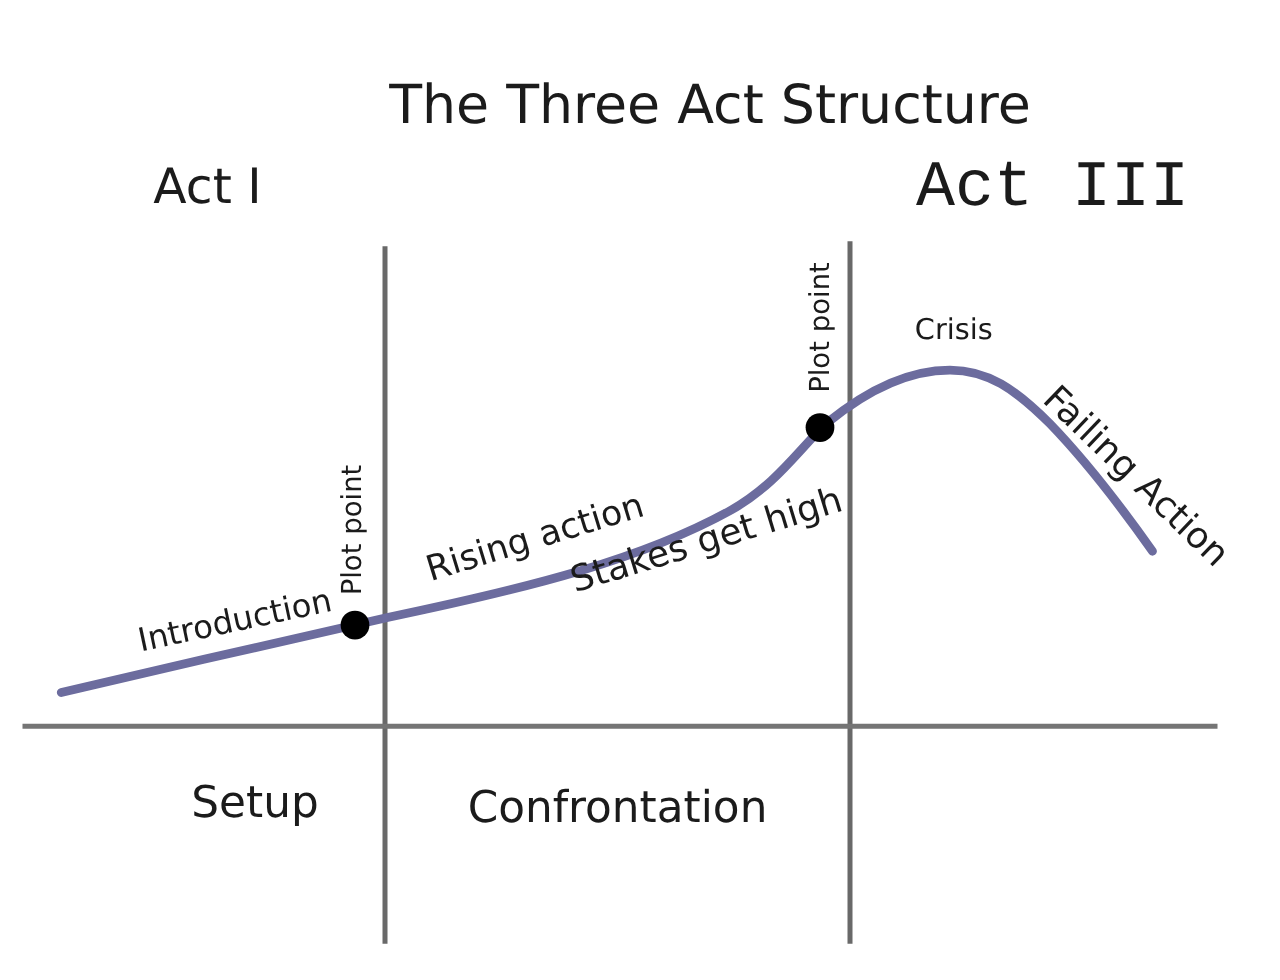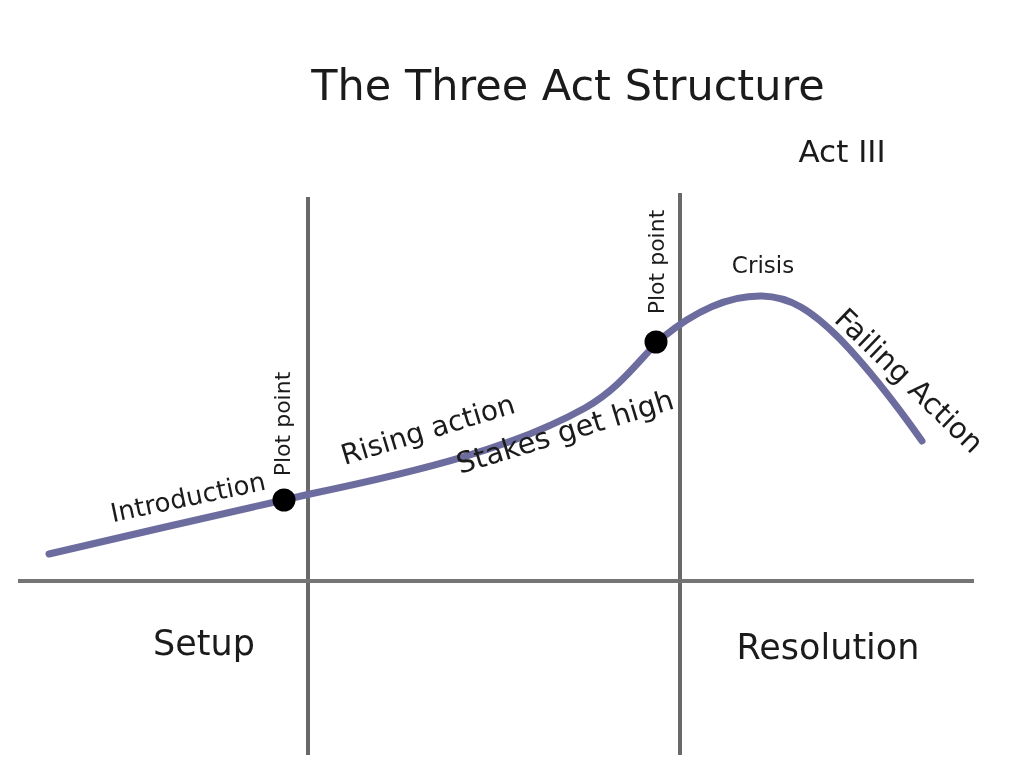--- a/index.html
+++ b/index.html
@@ -26,21 +26,21 @@
     position: absolute;
     white-space: nowrap;
     color: var(--text, #1b1b1b);
     transform: translate(-50%, -50%);
     line-height: 1;
   }
   
   .title          { left: 528px; top: 85px;  font-size: 43px; margin-left: 40px; }
   .act-1          { left: 166px; top: 150px; font-size: 39px; }
   .act-2          { left: 505px; top: 150px; font-size: 39px; }
-  .act-3          { left: 842px; top: 151px; font-size: 31px; }
+  .act-3          { left: 842px; top: 151px; font-size: 52px; font-family: Liberation Mono, monospace; }
   .setup          { left: 204px; top: 643px; font-size: 35px; }
   .confrontation  { left: 494px; top: 647px; font-size: 35px; }
   .resolution     { left: 828px; top: 647px; font-size: 35px; }
   .crisis         { left: 763px; top: 265px; font-size: 23px; }
   
   .introduction   { left: 188px; top: 497px; font-size: 26px; transform: translate(-50%,-50%) rotate(-12deg); }
   .rising-action  { left: 428px; top: 430px; font-size: 28px; transform: translate(-50%,-50%) rotate(-17deg); }
   .stakes-high    { left: 565px; top: 432px; font-size: 29px; transform: translate(-50%,-50%) rotate(-17deg); }
   .failing-action { left: 909px; top: 381px; font-size: 29px; transform: translate(-50%,-50%) rotate(44deg); }
   .plot-point-1   { left: 283px; top: 424px; font-size: 22px; transform: translate(-50%,-50%) rotate(-90deg); }
@@ -65,26 +65,27 @@
              C 695 311, 728 296, 760 296
              C 790 296, 812 311, 840 339
              C 868 368, 898 407, 922 441" fill="none" style="stroke: var(--curve, #6c6c9e); stroke-width: 7; stroke-linecap: round;"></path>
 
     <circle cx="284" cy="500" r="11.5" style="fill: var(--dot, #000000);"></circle>
     <circle cx="656" cy="342" r="11.5" style="fill: var(--dot, #000000);"></circle>
   </svg>
 
   <div class="label title">The Three Act Structure</div>
 
+  <div class="label act-1">Act I</div>
   <div class="label act-3">Act III</div>
 
   <div class="label introduction">Introduction</div>
   <div class="label plot-point-1">Plot point</div>
   <div class="label rising-action">Rising action</div>
   <div class="label stakes-high">Stakes get high</div>
   <div class="label plot-point-2">Plot point</div>
   <div class="label crisis">Crisis</div>
   <div class="label failing-action">Failing Action</div>
 
   <div class="label setup">Setup</div>
-  <div class="label resolution">Resolution</div>
+  <div class="label confrontation">Confrontation</div>
 
 </div>
 
 </body></html>

